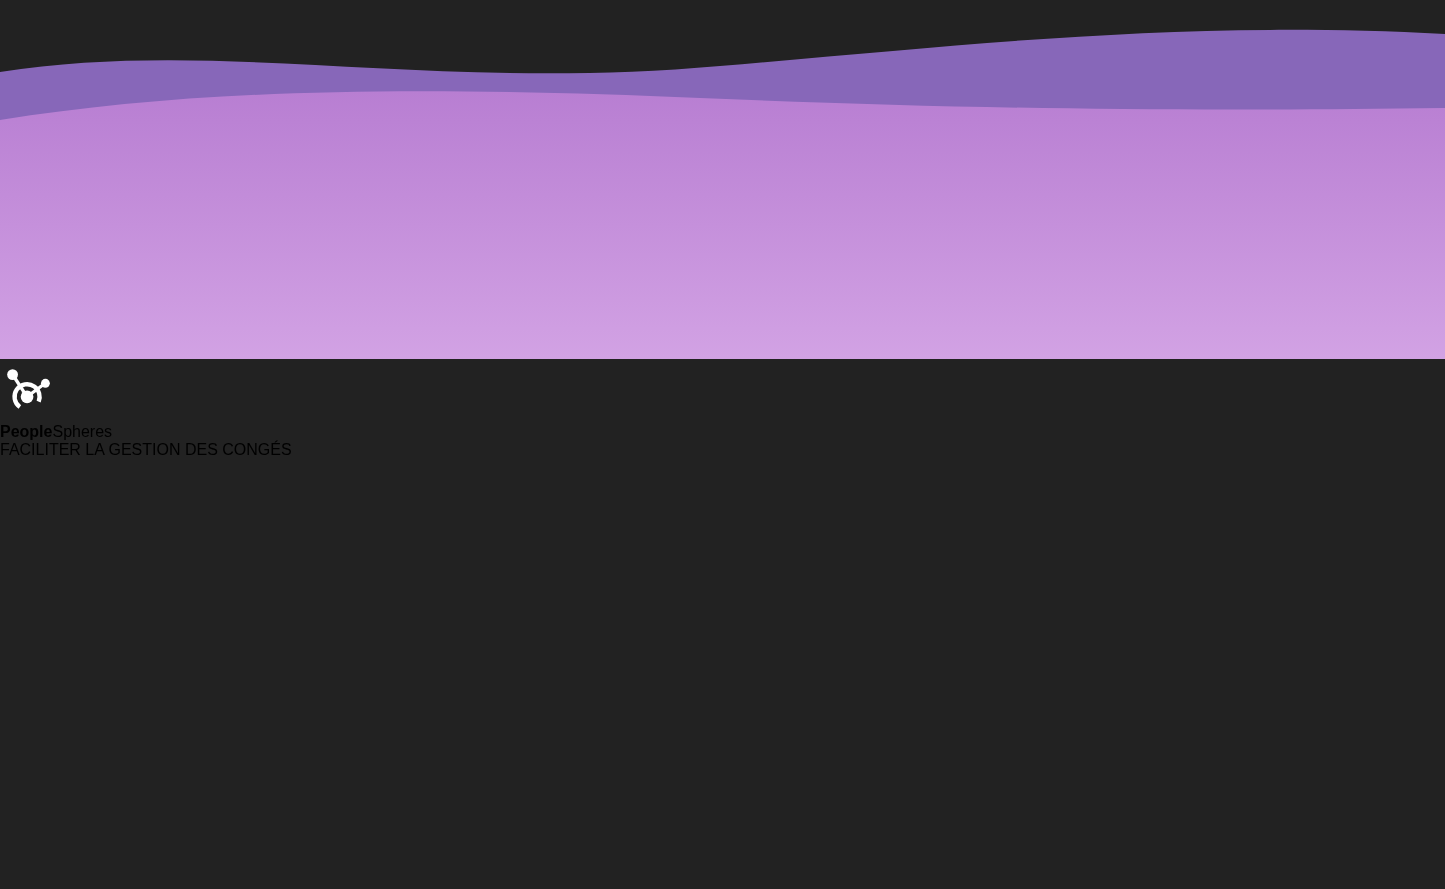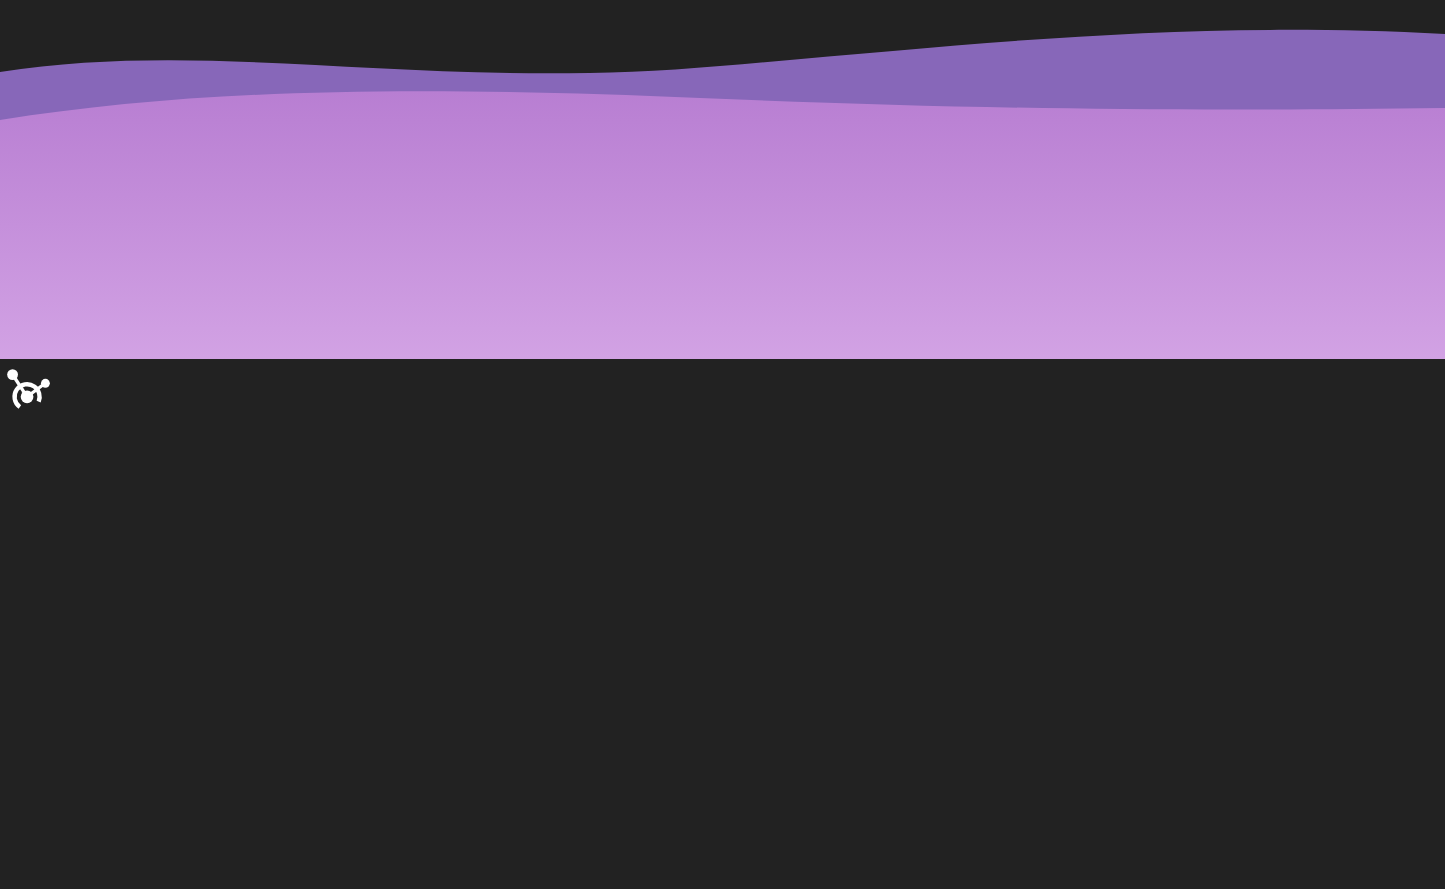--- a/index.html
+++ b/index.html
@@ -62,24 +62,26 @@
   
   <div class="layer logo">
     <svg width="58" height="56" viewBox="0 0 60 58">
       <circle cx="28" cy="35" r="13" fill="none" stroke="#ffffff" stroke-width="4.5" stroke-dasharray="58 24" transform="rotate(125 28 35)"></circle>
       <line x1="28" y1="35" x2="15" y2="15" stroke="#ffffff" stroke-width="3.4"></line>
       <line x1="28" y1="35" x2="44" y2="23" stroke="#ffffff" stroke-width="3.4"></line>
       <circle cx="28" cy="35" r="6.6" fill="#ffffff"></circle>
       <circle cx="13" cy="12" r="5.6" fill="#ffffff"></circle>
       <circle cx="47" cy="21" r="4.6" fill="#ffffff"></circle>
     </svg>
+    <div class="logo-text"><b>People</b><span>Spheres</span></div>
   </div>
 
   
   <div class="layer title">
+    <div class="t2">FACILITER LA GESTION DES CONGÉS</div>
   </div>
 
   
   <div class="layer dots-h" style="left:346px;top:200px;width:192px;"></div>
   <div class="layer dots-h" style="left:982px;top:196px;width:176px;"></div>
   <div class="layer dots-v" style="left:1150px;top:206px;height:108px;"></div>
 
   <div class="layer dots-h" style="left:917px;top:359px;width:192px;"></div>
   <div class="layer dots-h" style="left:290px;top:357px;width:140px;"></div>
   <div class="layer dots-v" style="left:288px;top:367px;height:100px;"></div>

